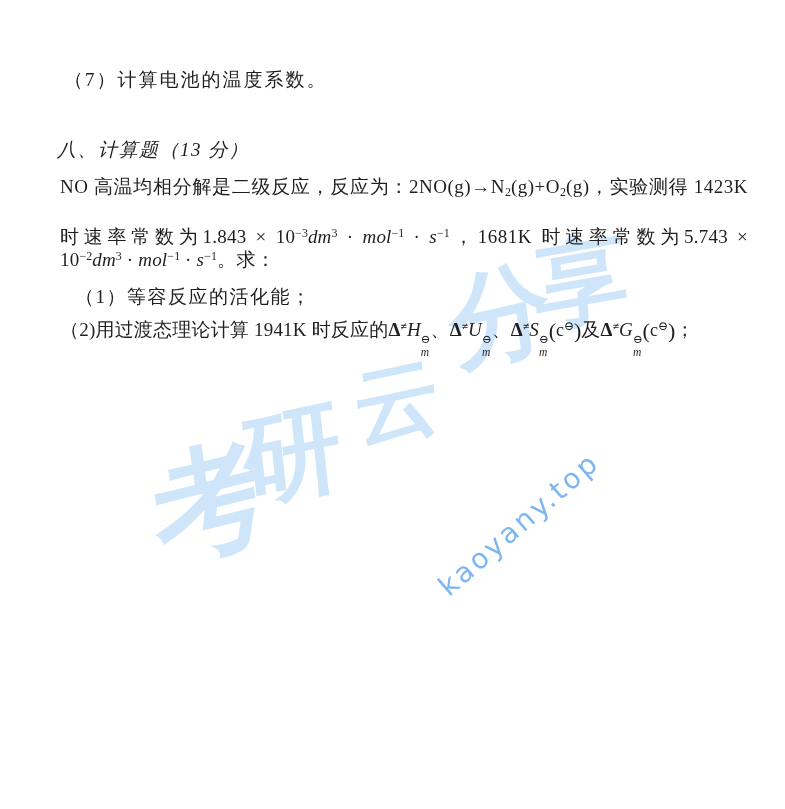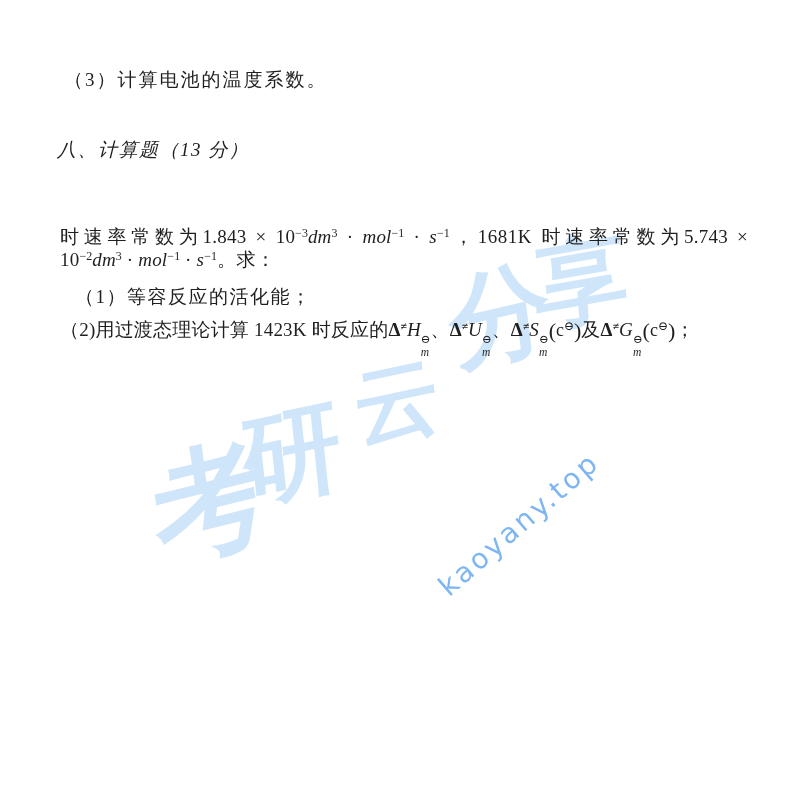--- a/index.html
+++ b/index.html
@@ -86,32 +86,33 @@
 
   <div>
     <span class="wm-char wm1" style="color: rgb(207, 230, 250);">考</span>
     <span class="wm-char wm2" style="color: rgb(207, 230, 250);">研</span>
     <span class="wm-char wm3" style="color: rgb(207, 230, 250);">云</span>
     <span class="wm-char wm4" style="color: rgb(207, 230, 250);">分</span>
     <span class="wm-char wm5" style="color: rgb(207, 230, 250);">享</span>
     <span class="wm-site" style="color: rgb(125, 182, 242);">kaoyany.top</span>
   </div>
 
-  <div class="line l-q4">（3）计算电池的温度系数。</div>
+  <div class="line l-q4">（7）计算电池的温度系数。</div>
 
   <div class="line l-sec">八、计算题（13 分）</div>
 
+  <div class="line l-p1 just"><span>NO 高温均相分解是二级反应，反应为：2NO(g)→N</span><span class="sub">2</span><span>(g)+O</span><span class="sub">2</span><span>(g)，实验测得 1423K</span></div>
 
   <div class="line l-p2 just"><span>时速率常数为</span><span class="math">1.843 × 10</span><span class="sup">−3</span><span class="math it">dm</span><span class="sup">3</span><span class="math"> · </span><span class="math it">mol</span><span class="sup">−1</span><span class="math"> · </span><span class="math it">s</span><span class="sup">−1</span><span>，1681K  时速率常数为</span><span class="math">5.743 ×</span></div>
 
   <div class="line l-p3"><span class="math">10</span><span class="sup">−2</span><span class="math it">dm</span><span class="sup">3</span><span class="math"> · </span><span class="math it">mol</span><span class="sup">−1</span><span class="math"> · </span><span class="math it">s</span><span class="sup">−1</span><span>。求：</span></div>
 
   <div class="line l-q1">（1）等容反应的活化能；</div>
 
-  <div class="line l-q2"><span>（2)用过渡态理论计算 1423K 时反应的</span><span class="math"><span class="delta">Δ</span><span class="ts">≠</span><span class="sym">H</span><span class="stack">
+  <div class="line l-q2"><span>（2)用过渡态理论计算 1941K 时反应的</span><span class="math"><span class="delta">Δ</span><span class="ts">≠</span><span class="sym">H</span><span class="stack">
           <span class="top">⊖</span>
           <span class="bot">m</span>
         </span></span><span>、</span><span class="math"><span class="delta">Δ</span><span class="ts">≠</span><span class="sym">U</span><span class="stack">
           <span class="top">⊖</span>
           <span class="bot">m</span>
         </span></span><span>、</span><span class="math"><span class="delta">Δ</span><span class="ts">≠</span><span class="sym">S</span><span class="stack">
           <span class="top">⊖</span>
           <span class="bot">m</span>
         </span><span class="paren">(</span><span class="argc">c</span><span class="sup">⊖</span><span class="paren">)</span></span><span>及</span><span class="math"><span class="delta">Δ</span><span class="ts">≠</span><span class="sym">G</span><span class="stack">
           <span class="top">⊖</span>

